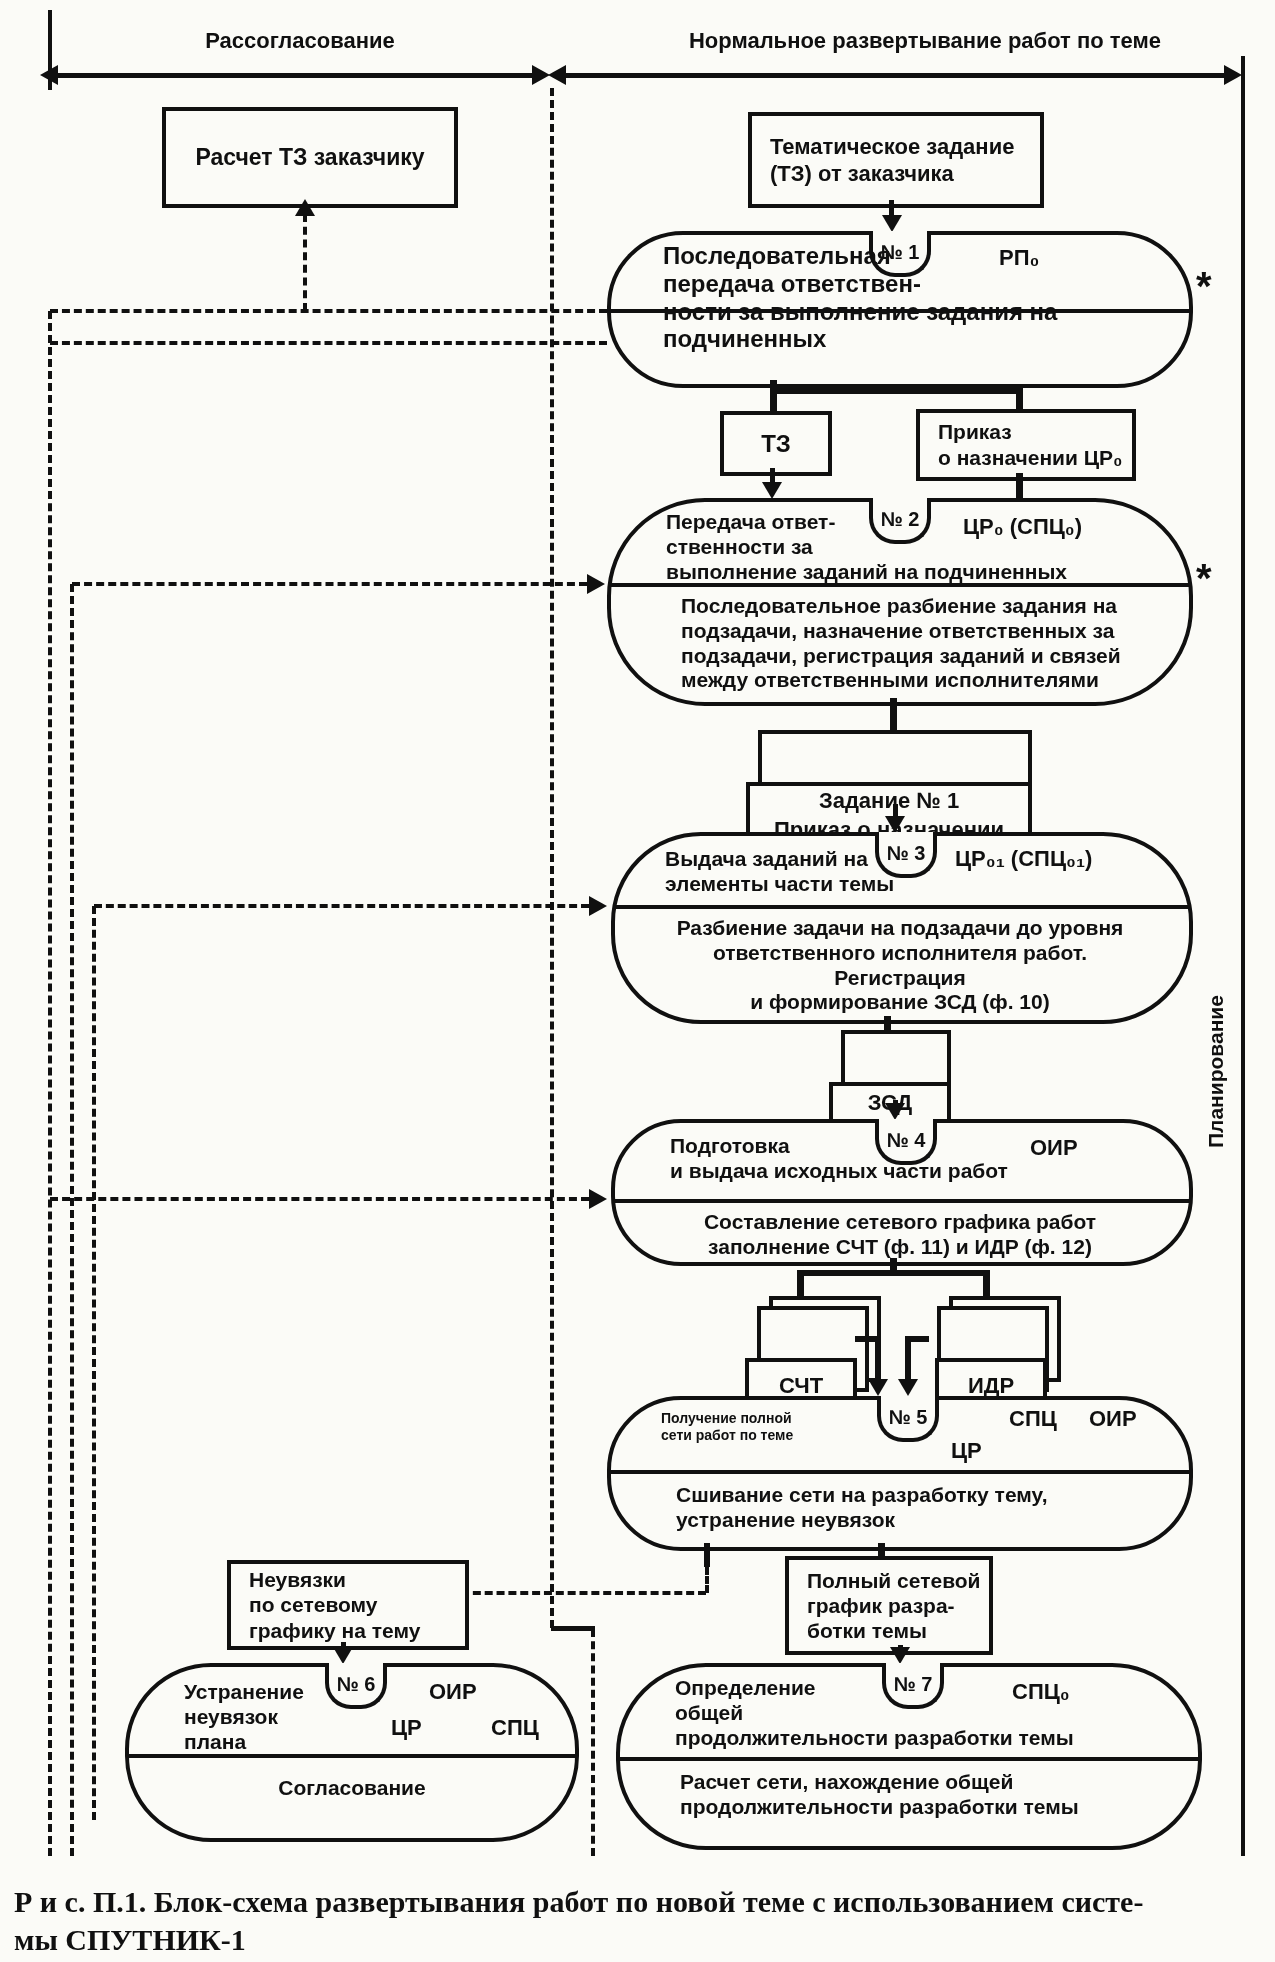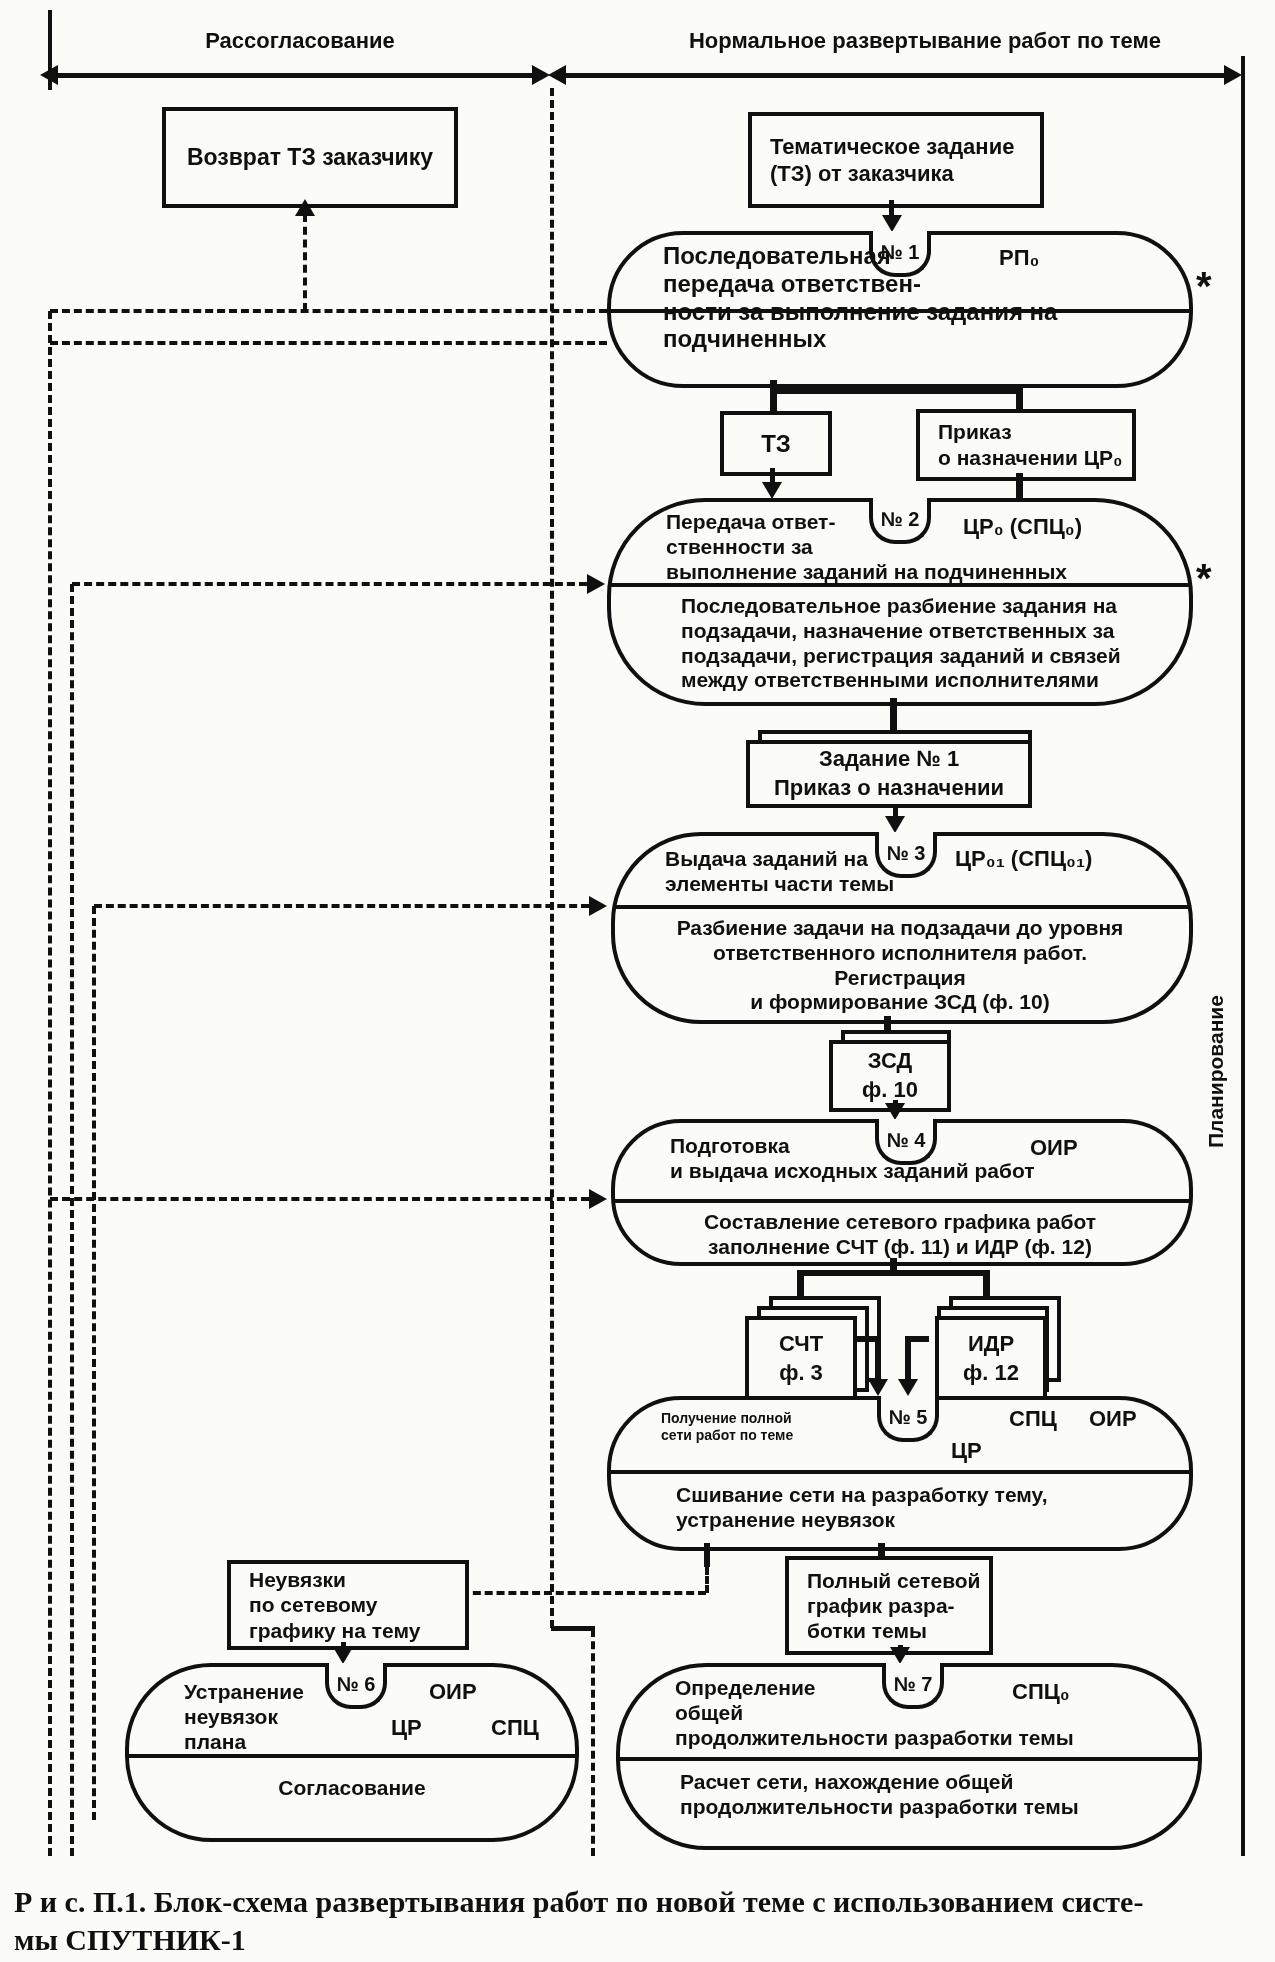--- a/index.html
+++ b/index.html
@@ -21,21 +21,21 @@
   .vd{position:absolute;width:0;border-left:4px dashed #101010;}
   .hd{position:absolute;height:0;border-top:4px dashed #101010;}
   .ah{position:absolute;width:0;height:0;}
   .ah.down{border-left:10px solid transparent;border-right:10px solid transparent;border-top:17px solid #101010;}
   .ah.up{border-left:10px solid transparent;border-right:10px solid transparent;border-bottom:17px solid #101010;}
   .ah.left{border-top:10px solid transparent;border-bottom:10px solid transparent;border-right:18px solid #101010;}
   .ah.right{border-top:10px solid transparent;border-bottom:10px solid transparent;border-left:18px solid #101010;}
   .stack{position:absolute;}
   .sheet{position:absolute;border:4px solid #101010;background:#fbfbf7;}
   .sheet.front{display:flex;align-items:center;justify-content:center;text-align:center;
-         font-weight:700;white-space:pre-line;line-height:1.3;font-size:22px;}
+         font-weight:700;white-space:pre-line;line-height:1.3;font-size:22px;margin-top:42px;}
   .caption{position:absolute;font-family:"Liberation Serif",serif;font-weight:700;font-size:30px;
          line-height:1.35;white-space:pre-line;}
   .side-label{position:absolute;writing-mode:vertical-rl;transform:rotate(180deg);
          font-weight:700;font-size:21px;}
   .star{position:absolute;font-weight:700;font-size:40px;}
 </style>
 </head>
 <body>
 
 <div class="page">
@@ -53,21 +53,21 @@
   <div class="side-label" style="left:1204px;top:968px;height:180px;">Планирование</div>
 
   <div class="vd" style="left:550px;top:88px;height:1540px;"></div>
   <div class="hl" style="left:551px;top:1626px;width:44px;"></div>
   <div class="vd" style="left:591px;top:1629px;height:227px;"></div>
   <div class="vd" style="left:48px;top:311px;height:1545px;"></div>
   <div class="vd" style="left:70px;top:584px;height:1272px;"></div>
   <div class="vd" style="left:92px;top:906px;height:914px;"></div>
 
   <div class="box" style="left:162px;top:107px;width:288px;height:93px;">
-    <div class="inner" style="font-size:23px;">Возврат ТЗ заказчику</div>
+    <div class="inner" style="font-size:23px;">Расчет ТЗ заказчику</div>
   </div>
   <div class="vd" style="left:303px;top:214px;height:97px;"></div>
   <div class="ah up" style="left:295px;top:199px;"></div>
   <div class="hd" style="left:50px;top:309px;width:557px;"></div>
   <div class="hd" style="left:50px;top:341px;width:557px;"></div>
 
   <div class="box" style="left:748px;top:112px;width:288px;height:88px;">
     <div class="inner left" style="font-size:22px;">Тематическое задание
 (ТЗ) от заказчика</div>
   </div>
@@ -142,21 +142,21 @@
     <i class="sheet" style="left:12px;top:0;width:102px;height:64px;"></i>
     <div class="sheet front" style="left:0;top:10px;width:114px;height:64px;">ЗСД
 ф. 10</div>
   </div>
   <div class="vl" style="left:893px;top:1100px;height:6px;"></div>
   <div class="ah down" style="left:885px;top:1103px;"></div>
 
   <div class="blk" style="left:611px;top:1119px;width:574px;height:139px;border-radius:70px;">
     <div class="badge" style="left:260px;">№ 4</div>
     <div class="t" style="left:55px;top:10px;font-size:21px;">Подготовка
-и выдача исходных заданий работ</div>
+и выдача исходных части работ</div>
     <div class="t" style="left:415px;top:12px;font-size:22px;">ОИР</div>
     <div class="divider" style="top:76px;"></div>
     <div class="t" style="left:40px;top:86px;width:490px;text-align:center;font-size:21px;">Составление сетевого графика работ
 заполнение СЧТ (ф. 11) и ИДР (ф. 12)</div>
   </div>
   <div class="hd" style="left:50px;top:1197px;width:539px;"></div>
   <div class="ah right" style="left:589px;top:1189px;"></div>
 
   <div class="vl" style="left:890px;top:1258px;height:16px;width:7px;"></div>
   <div class="hl" style="left:797px;top:1270px;width:193px;height:6px;"></div>

